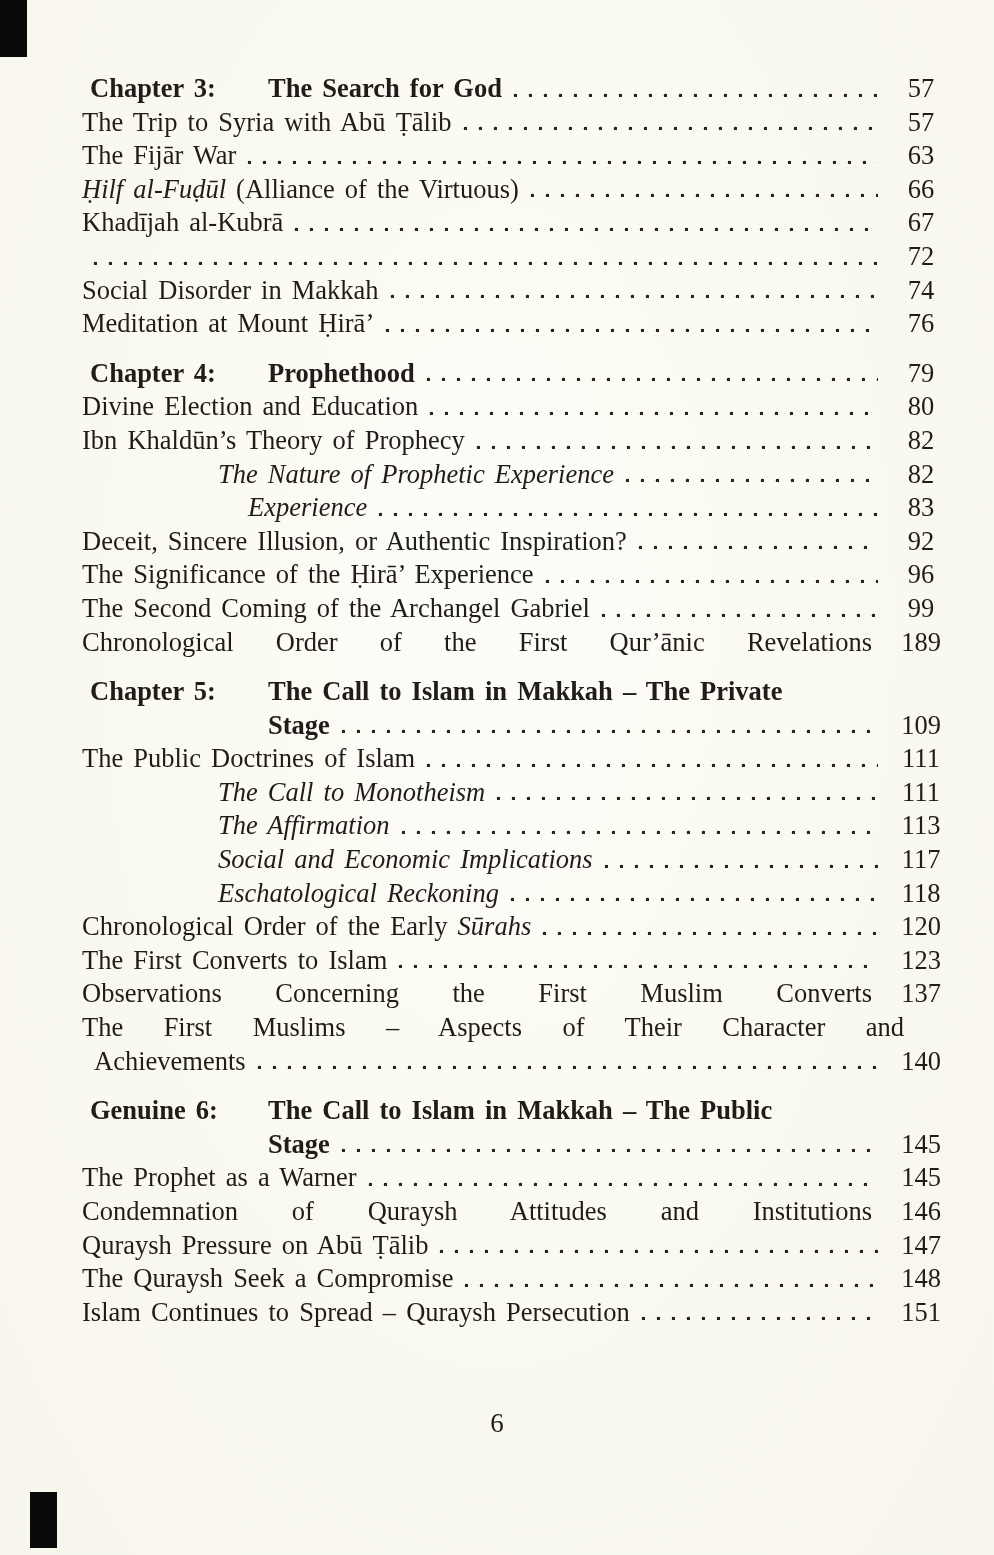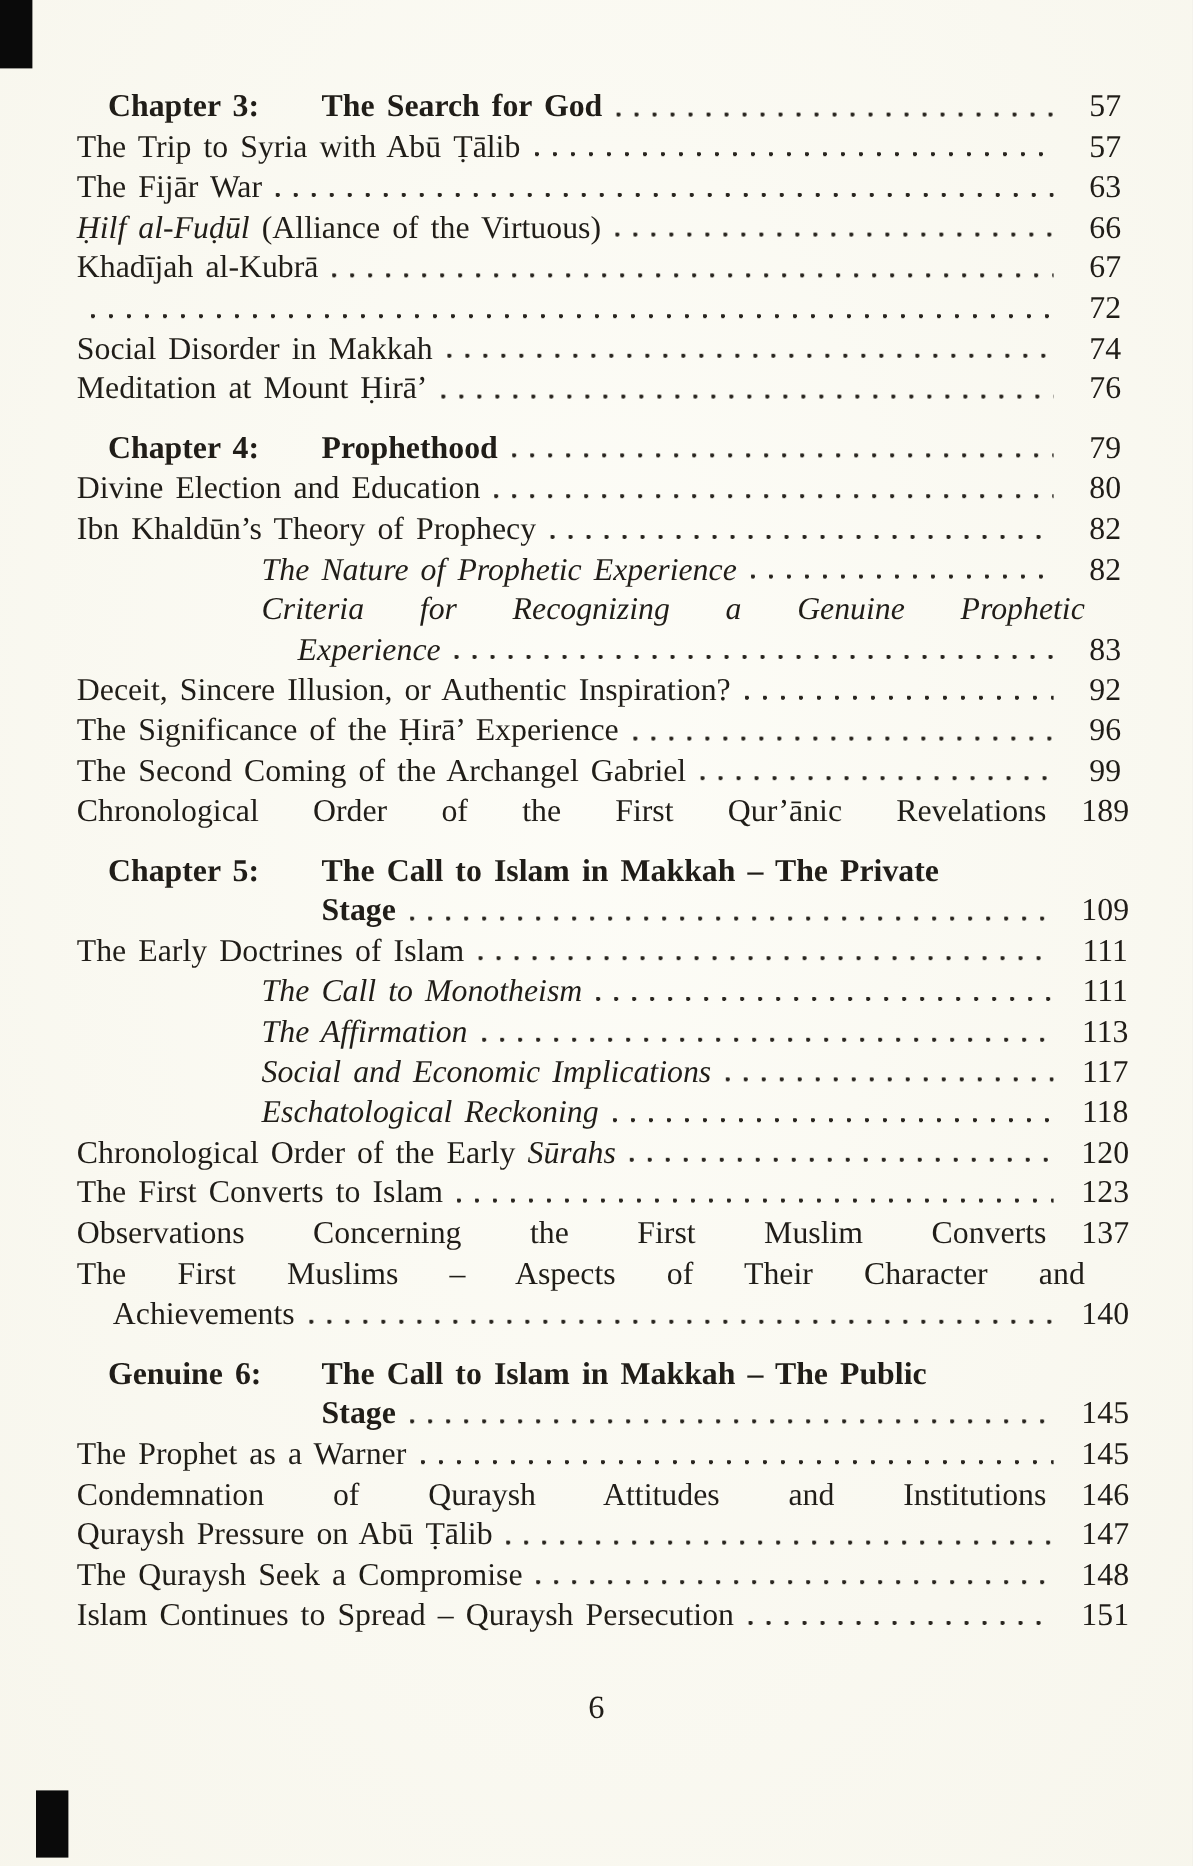--- a/index.html
+++ b/index.html
@@ -34,21 +34,21 @@
     line-height: 33.6px;
     font-size: 26.5px;
     word-spacing: 0.13em;
     white-space: nowrap;
   }
   .row.gap { margin-top: 16px; }
 
   
   .row.chapter     { padding-left: 90px;  font-weight: bold; }
   .row.chaptercont { padding-left: 268px; font-weight: bold; }
-  .row.l1          { padding-left: 64px; }
+  .row.l1          { padding-left: 82px; }
   .row.l1cont      { padding-left: 94px; }
   .row.l2          { padding-left: 218px; font-style: italic; }
   .row.l2cont      { padding-left: 248px; font-style: italic; }
 
   .chlabel {
     flex: 0 0 178px;
   }
   .entry {
     flex: 0 1 auto;
     overflow: visible;
@@ -156,23 +156,20 @@
       <div class="row l1">
         <span class="entry">Ibn Khaldūn’s Theory of Prophecy</span>
         <span class="lead"></span>
         <span class="pg">82</span>
       </div>
       <div class="row l2">
         <span class="entry">The Nature of Prophetic Experience</span>
         <span class="lead"></span>
         <span class="pg">82</span>
       </div>
-      <div class="row l2 justify nopage">
-        <span class="entry">Criteria for Recognizing a Genuine Prophetic</span>
-      </div>
       <div class="row l2cont">
         <span class="entry">Experience</span>
         <span class="lead"></span>
         <span class="pg">83</span>
       </div>
       <div class="row l1">
         <span class="entry">Deceit, Sincere Illusion, or Authentic Inspiration?</span>
         <span class="lead"></span>
         <span class="pg">92</span>
       </div>
@@ -193,21 +190,21 @@
       <div class="row chapter gap nopage">
         <span class="chlabel">Chapter 5:</span>
         <span class="entry">The Call to Islam in Makkah – The Private</span>
       </div>
       <div class="row chaptercont">
         <span class="entry">Stage</span>
         <span class="lead"></span>
         <span class="pg">109</span>
       </div>
       <div class="row l1">
-        <span class="entry">The Early Doctrines of Islam</span>
+        <span class="entry">The Public Doctrines of Islam</span>
         <span class="lead"></span>
         <span class="pg">111</span>
       </div>
       <div class="row l2">
         <span class="entry">The Call to Monotheism</span>
         <span class="lead"></span>
         <span class="pg">111</span>
       </div>
       <div class="row l2">
         <span class="entry">The Affirmation</span>

